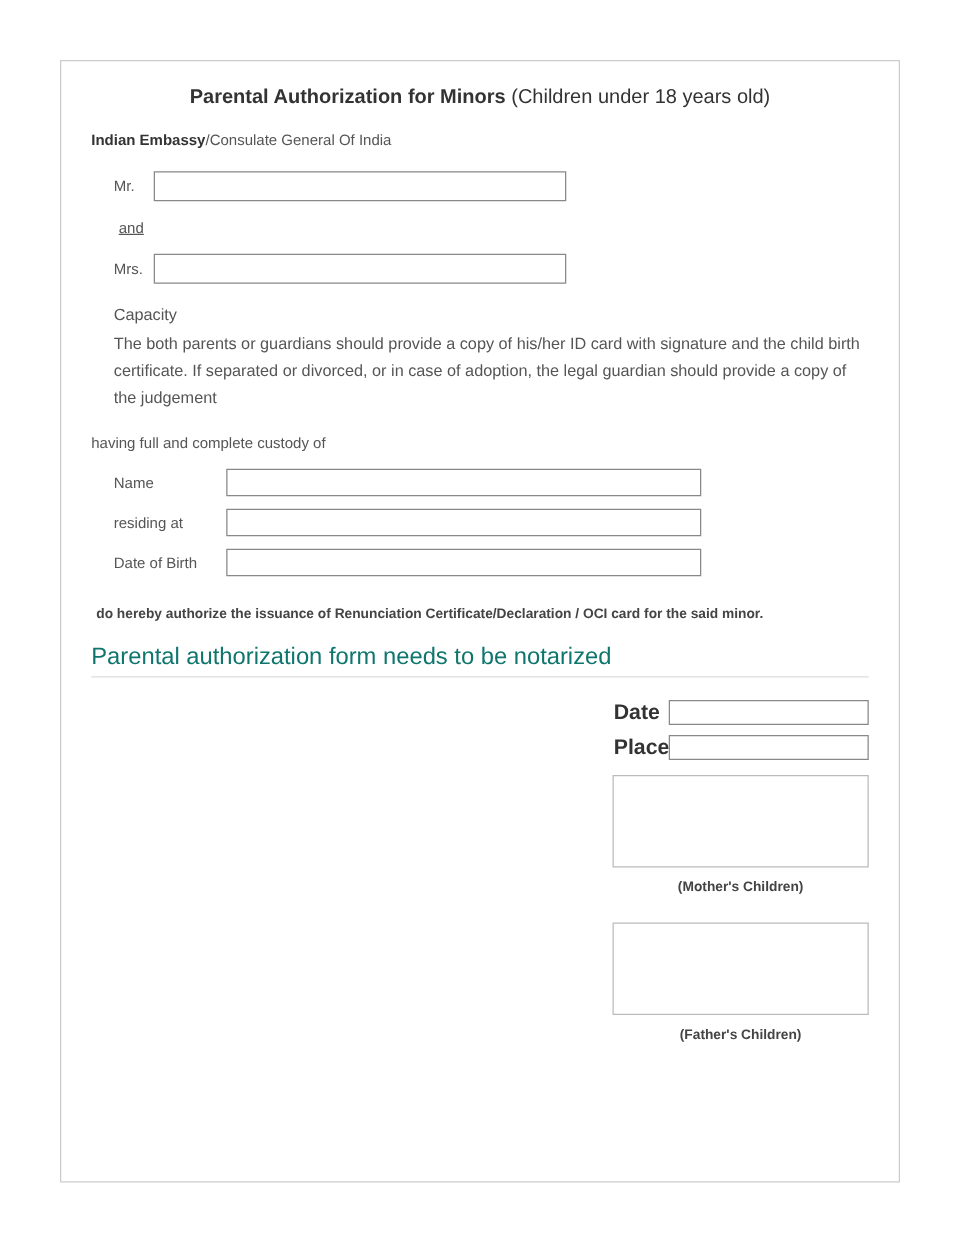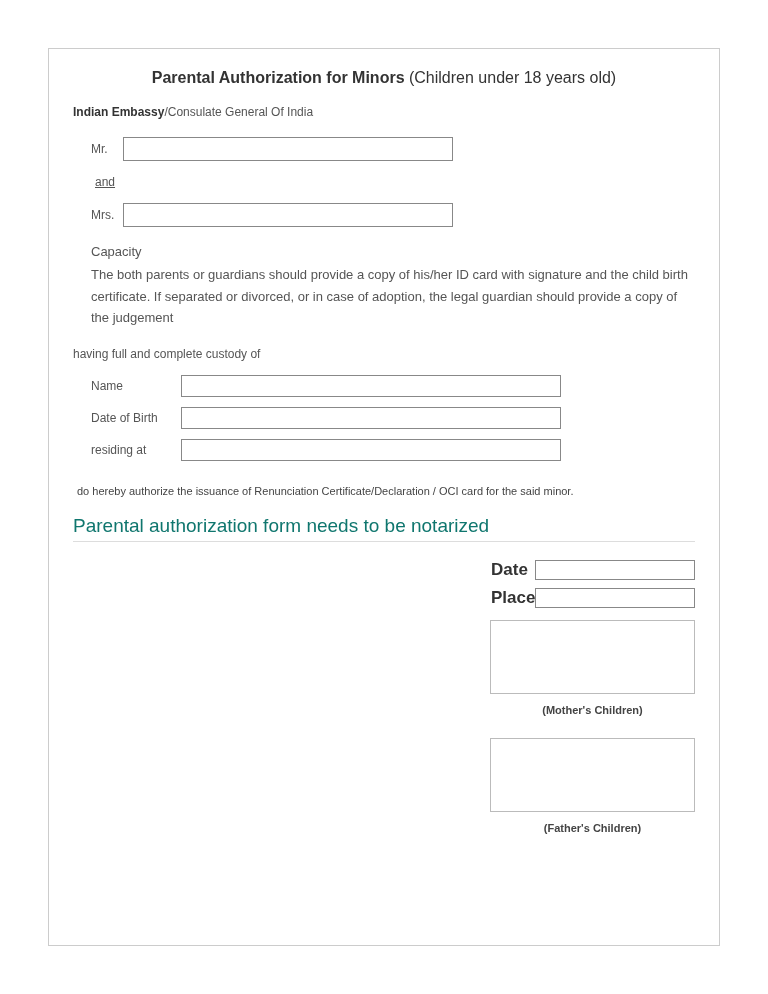--- a/index.html
+++ b/index.html
@@ -102,21 +102,21 @@
     .child-field {
       border: 1px solid #888;
       height: 22px;
       width: 380px;
       font-size: 12px;
       padding: 0 4px;
       background: #fff;
     }
     .authorize-line {
       font-size: 11px;
-      font-weight: normal;
+      font-weight: bold;
       color: #444;
       margin: 24px 0 18px 4px;
     }
     .notarized-line {
       font-size: 19px;
       color: #0f766e;
       margin-bottom: 4px;
     }
     .hr-line {
       border: none;
@@ -196,25 +196,25 @@
   </div>
 
   <div class="custody-line">having full and complete custody of</div>
 
   <div class="indent-block">
     <div class="child-row">
       <span class="child-label">Name</span>
       <input type="text" class="child-field" value="" style="">
     </div>
     <div class="child-row">
+      <span class="child-label">residing at</span>
+      <input type="text" class="child-field" value="" style="">
+    </div>
+    <div class="child-row">
       <span class="child-label">Date of Birth</span>
-      <input type="text" class="child-field" value="" style="">
-    </div>
-    <div class="child-row">
-      <span class="child-label">residing at</span>
       <input type="text" class="child-field" value="" style="">
     </div>
   </div>
 
   <div class="authorize-line">do hereby authorize the issuance of Renunciation Certificate/Declaration / OCI card for the said minor.</div>
 
   <div class="notarized-line">Parental authorization form needs to be notarized</div>
   <hr class="hr-line">
 
   <div class="right-block">

